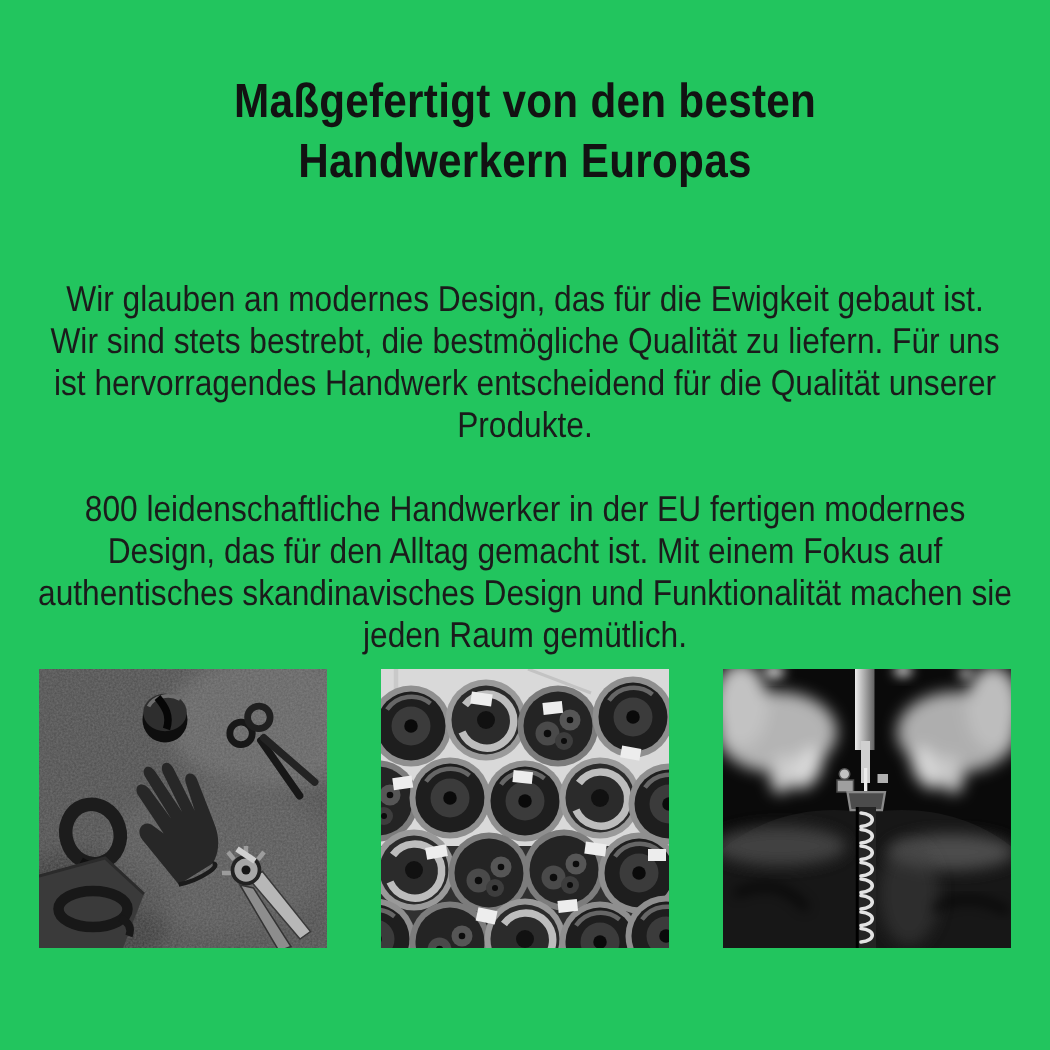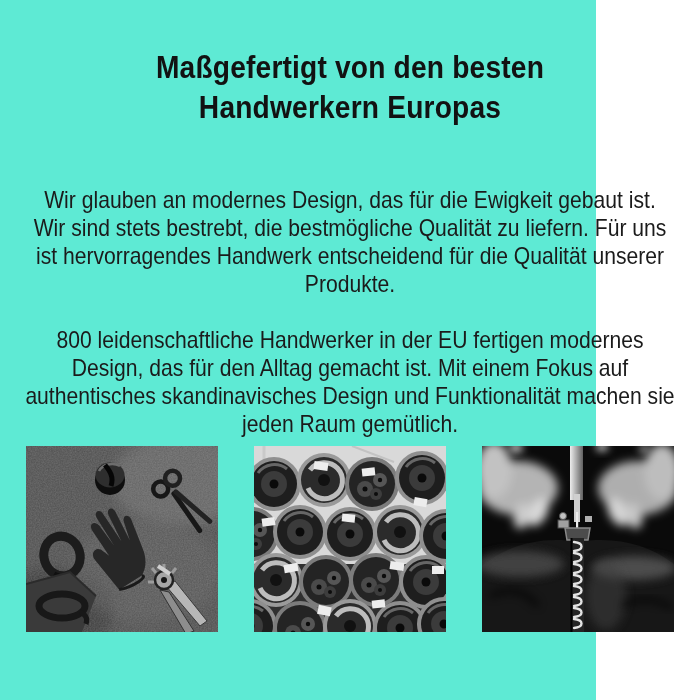--- a/index.html
+++ b/index.html
@@ -2,21 +2,21 @@
 <html lang="de"><head>
 <meta charset="utf-8">
 <style>
   html, body { margin: 0; padding: 0; overflow: hidden; }
   body {
     width: 700px; height: 700px;
     background: #ffffff;
     font-family: "Liberation Sans", sans-serif;
     color: #161616;
   }
-  .canvas { position: relative; width: 596px; height: 700px; background:#5eead4; }
+  .canvas { position: relative; width: 700px; height: 700px; background:#22c55e; }
 
   
   .heading {
     position: absolute; top: 47px; left: -50px; width: 800px;
     text-align: center;
     font-size: 32px; line-height: 40px; font-weight: bold;
     color: #121212;
     transform: scaleX(0.88); transform-origin: 50% 0;
     letter-spacing: 0.2px;
   }

